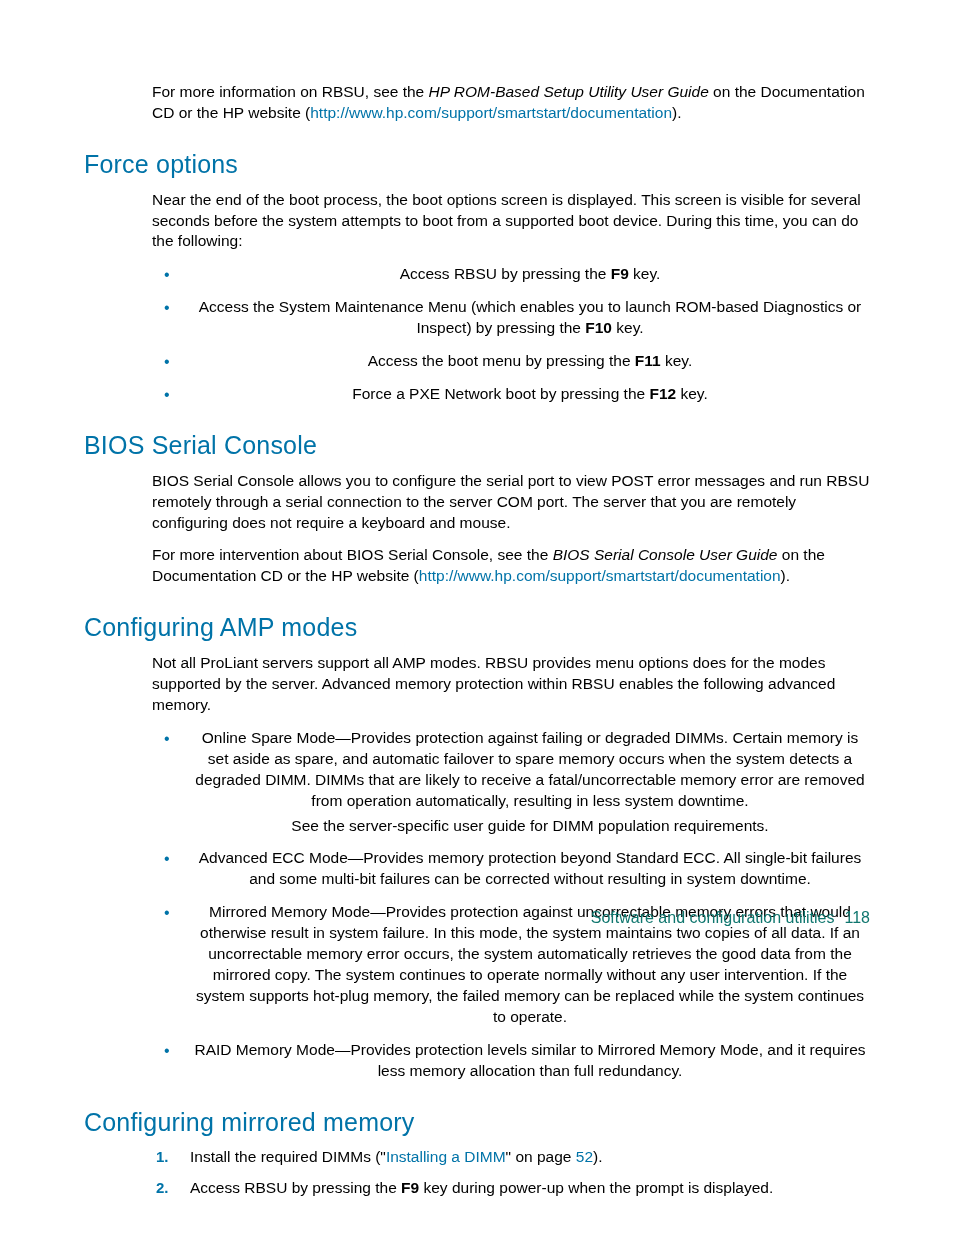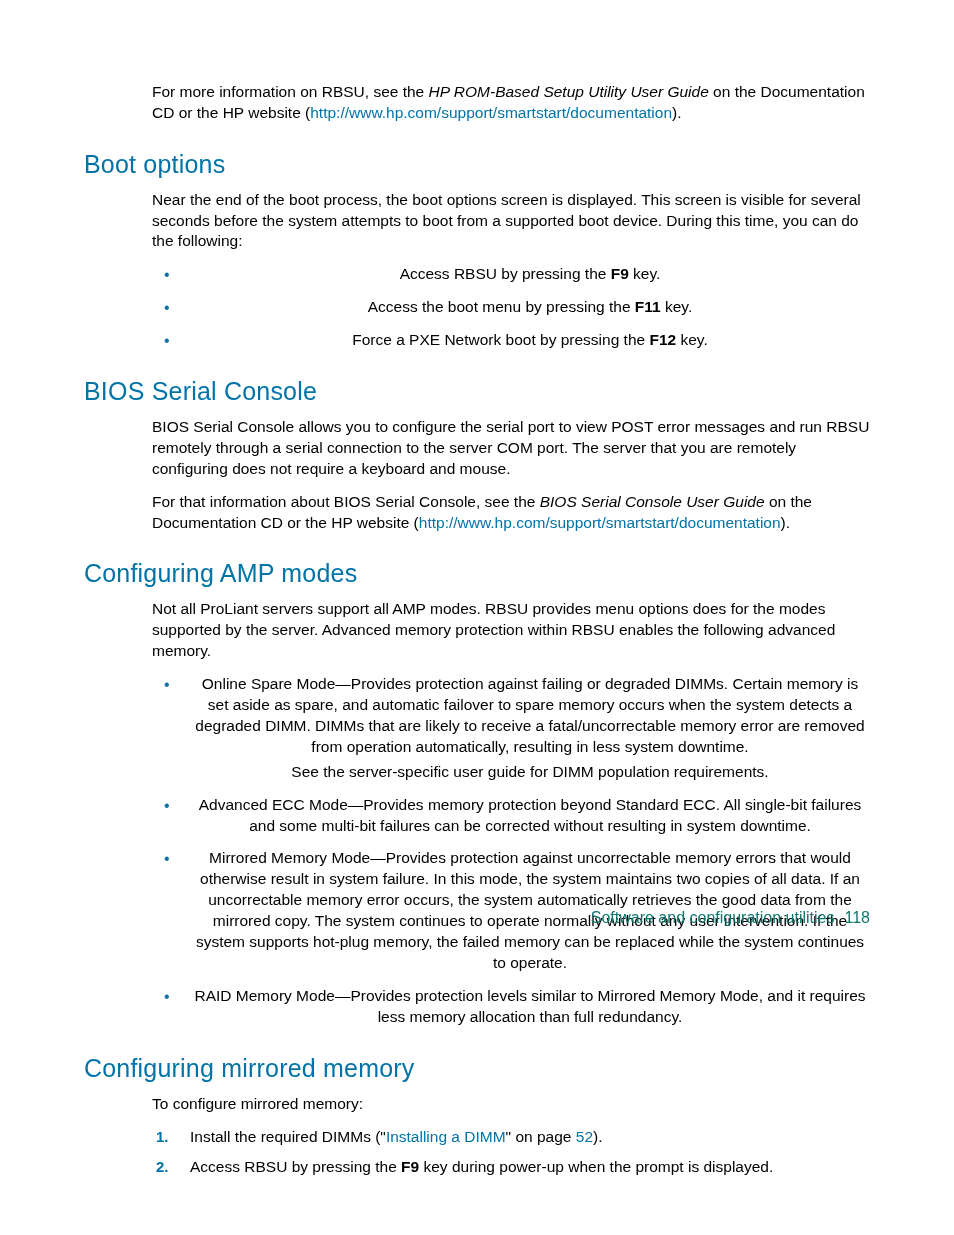--- a/index.html
+++ b/index.html
@@ -87,54 +87,56 @@
 </style>
 </head>
 <body>
 
 <div class="page">
 
   <p class="para-block">
     <span>For more information on RBSU, see the </span><span class="i">HP ROM-Based Setup Utility User Guide</span><span> on the Documentation CD or the HP website (</span><a class="link">http://www.hp.com/support/smartstart/documentation</a><span>).</span>
   </p>
 
-  <h2 class="h2">Boot options</h2>
+  <h2 class="h2">Force options</h2>
   <p class="para-block">Near the end of the boot process, the boot options screen is displayed. This screen is visible for several seconds before the system attempts to boot from a supported boot device. During this time, you can do the following:</p>
   <ul class="bul">
     <li>
       <span>Access RBSU by pressing the </span><span class="b">F9</span><span> key.</span>
+    </li>
+    <li>
+      <span>Access the System Maintenance Menu (which enables you to launch ROM-based Diagnostics or Inspect) by pressing the </span><span class="b">F10</span><span> key.</span>
     </li>
     <li>
       <span>Access the boot menu by pressing the </span><span class="b">F11</span><span> key.</span>
     </li>
     <li>
       <span>Force a PXE Network boot by pressing the </span><span class="b">F12</span><span> key.</span>
     </li>
   </ul>
 
   <h2 class="h2">BIOS Serial Console</h2>
   <p class="para-block">BIOS Serial Console allows you to configure the serial port to view POST error messages and run RBSU remotely through a serial connection to the server COM port. The server that you are remotely configuring does not require a keyboard and mouse.</p>
   <p class="para-block">
-    <span>For that information about BIOS Serial Console, see the </span><span class="i">BIOS Serial Console User Guide</span><span> on the Documentation CD or the HP website (</span><a class="link">http://www.hp.com/support/smartstart/documentation</a><span>).</span>
+    <span>For more intervention about BIOS Serial Console, see the </span><span class="i">BIOS Serial Console User Guide</span><span> on the Documentation CD or the HP website (</span><a class="link">http://www.hp.com/support/smartstart/documentation</a><span>).</span>
   </p>
 
   <h2 class="h2">Configuring AMP modes</h2>
   <p class="para-block">Not all ProLiant servers support all AMP modes. RBSU provides menu options does for the modes supported by the server. Advanced memory protection within RBSU enables the following advanced memory.</p>
   <ul class="bul">
     <li>
       <div>Online Spare Mode—Provides protection against failing or degraded DIMMs. Certain memory is set aside as spare, and automatic failover to spare memory occurs when the system detects a degraded DIMM. DIMMs that are likely to receive a fatal/uncorrectable memory error are removed from operation automatically, resulting in less system downtime.</div>
       <div class="sub-note">See the server-specific user guide for DIMM population requirements.</div>
     </li>
     <li>Advanced ECC Mode—Provides memory protection beyond Standard ECC. All single-bit failures and some multi-bit failures can be corrected without resulting in system downtime.</li>
     <li>Mirrored Memory Mode—Provides protection against uncorrectable memory errors that would otherwise result in system failure. In this mode, the system maintains two copies of all data. If an uncorrectable memory error occurs, the system automatically retrieves the good data from the mirrored copy. The system continues to operate normally without any user intervention. If the system supports hot-plug memory, the failed memory can be replaced while the system continues to operate.</li>
     <li>RAID Memory Mode—Provides protection levels similar to Mirrored Memory Mode, and it requires less memory allocation than full redundancy.</li>
   </ul>
 
   <h2 class="h2">Configuring mirrored memory</h2>
-  <p class="para-block">To configure mirrored memory:</p>
   <ol class="num">
     <li>
       <span>Install the required DIMMs ("</span><a class="link">Installing a DIMM</a><span>" on page </span><a class="link">52</a><span>).</span>
     </li>
     <li>
       <span>Access RBSU by pressing the </span><span class="b">F9</span><span> key during power-up when the prompt is displayed.</span>
     </li>
   </ol>
 
   <div class="footer">

